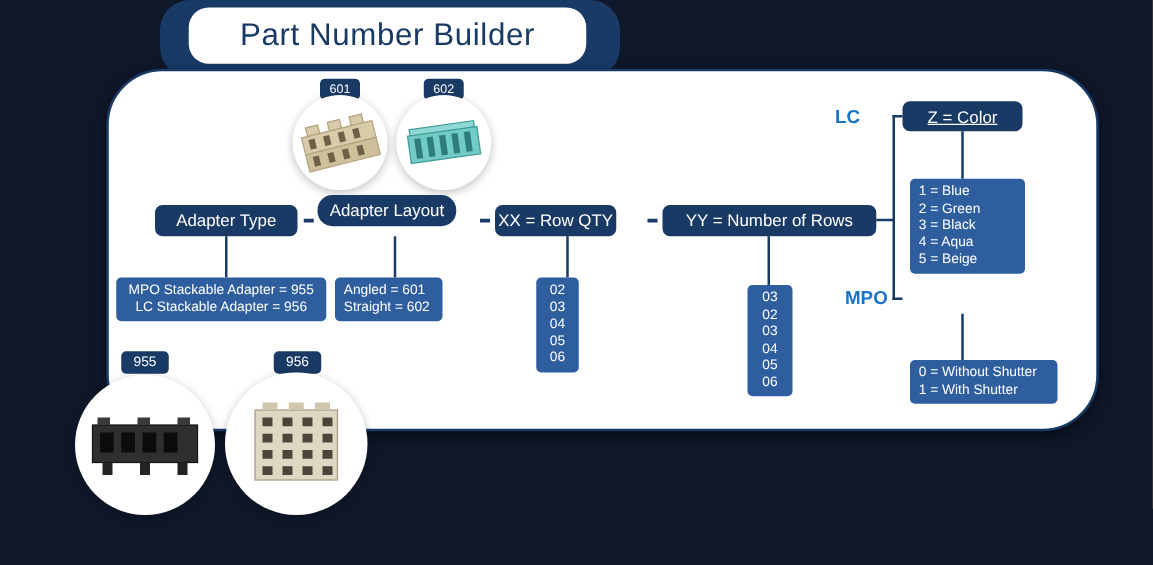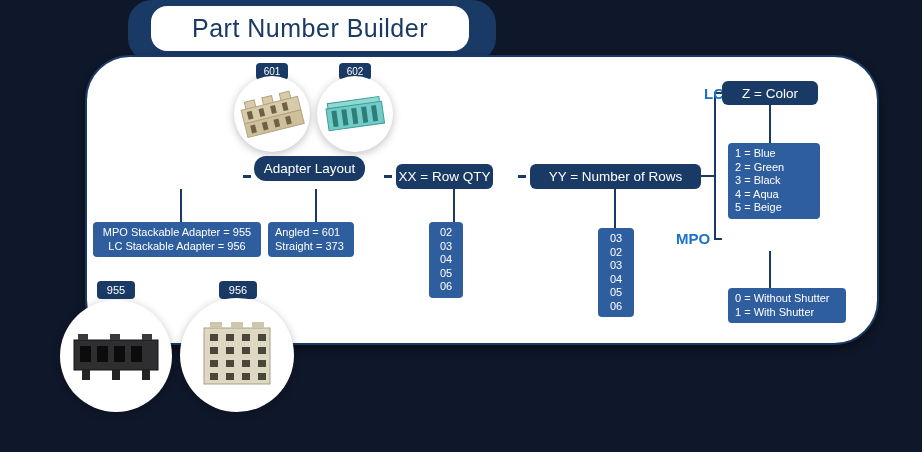--- a/index.html
+++ b/index.html
@@ -78,40 +78,41 @@
         <rect x="10" y="29" width="56" height="22" fill="#72cbc6" stroke="#3f9b95"></rect>
         <rect x="15" y="32" width="5" height="16" fill="#2e7d78"></rect>
         <rect x="25" y="32" width="5" height="16" fill="#2e7d78"></rect>
         <rect x="35" y="32" width="5" height="16" fill="#2e7d78"></rect>
         <rect x="45" y="32" width="5" height="16" fill="#2e7d78"></rect>
         <rect x="55" y="32" width="5" height="16" fill="#2e7d78"></rect>
       </g>
     </svg>
   </div>
 
+  <div class="navy-box" style="left:124px;top:164px;width:114px;">Adapter Type</div>
   <div class="dash" style="left:243px;top:175px;"></div>
   <div class="navy-box" style="left:254px;top:156px;width:111px;border-radius:12px;">Adapter Layout</div>
   <div class="dash" style="left:384px;top:175px;"></div>
   <div class="navy-box" style="left:396px;top:164px;width:97px;">XX = Row QTY</div>
   <div class="dash" style="left:518px;top:175px;"></div>
   <div class="navy-box" style="left:530px;top:164px;width:171px;">YY = Number of Rows</div>
 
   <div class="line-v" style="left:180px;top:189px;height:33px;"></div>
   <div class="line-v" style="left:315px;top:189px;height:33px;"></div>
   <div class="line-v" style="left:453px;top:189px;height:33px;"></div>
   <div class="line-v" style="left:614px;top:189px;height:39px;"></div>
 
   <div class="val-box center" style="left:93px;top:222px;width:168px;">
     <div>MPO Stackable Adapter = 955</div>
     <div>LC Stackable Adapter = 956</div>
   </div>
 
   <div class="val-box" style="left:268px;top:222px;width:86px;">
     <div>Angled = 601</div>
-    <div>Straight = 373</div>
+    <div>Straight = 602</div>
   </div>
 
   <div class="val-box center" style="left:429px;top:222px;width:34px;">
     <div>02</div>
     <div>03</div>
     <div>04</div>
     <div>05</div>
     <div>06</div>
   </div>
 
@@ -122,22 +123,22 @@
     <div>04</div>
     <div>05</div>
     <div>06</div>
   </div>
 
   <div class="line-h" style="left:701px;top:175px;width:15px;"></div>
   <div class="line-v" style="left:714px;top:92px;height:148px;"></div>
   <div class="line-h" style="left:714px;top:92px;width:8px;"></div>
   <div class="line-h" style="left:714px;top:238px;width:8px;"></div>
 
-  <div class="accent-label" style="left:668px;top:85px;margin-left:36px;">LC</div>
-  <div class="navy-box" style="left:722px;top:81px;width:96px;height:24px;">Z = Color</div>
+  <div class="accent-label" style="left:668px;top:85px;">LC</div>
+  <div class="navy-box" style="left:722px;top:81px;width:96px;height:24px;text-decoration:underline;">Z = Color</div>
   <div class="line-v" style="left:769px;top:105px;height:38px;"></div>
   <div class="val-box" style="left:728px;top:143px;width:92px;">
     <div>1 = Blue</div>
     <div>2 = Green</div>
     <div>3 = Black</div>
     <div>4 = Aqua</div>
     <div>5 = Beige</div>
   </div>
 
   <div class="accent-label" style="left:676px;top:230px;">MPO</div>

